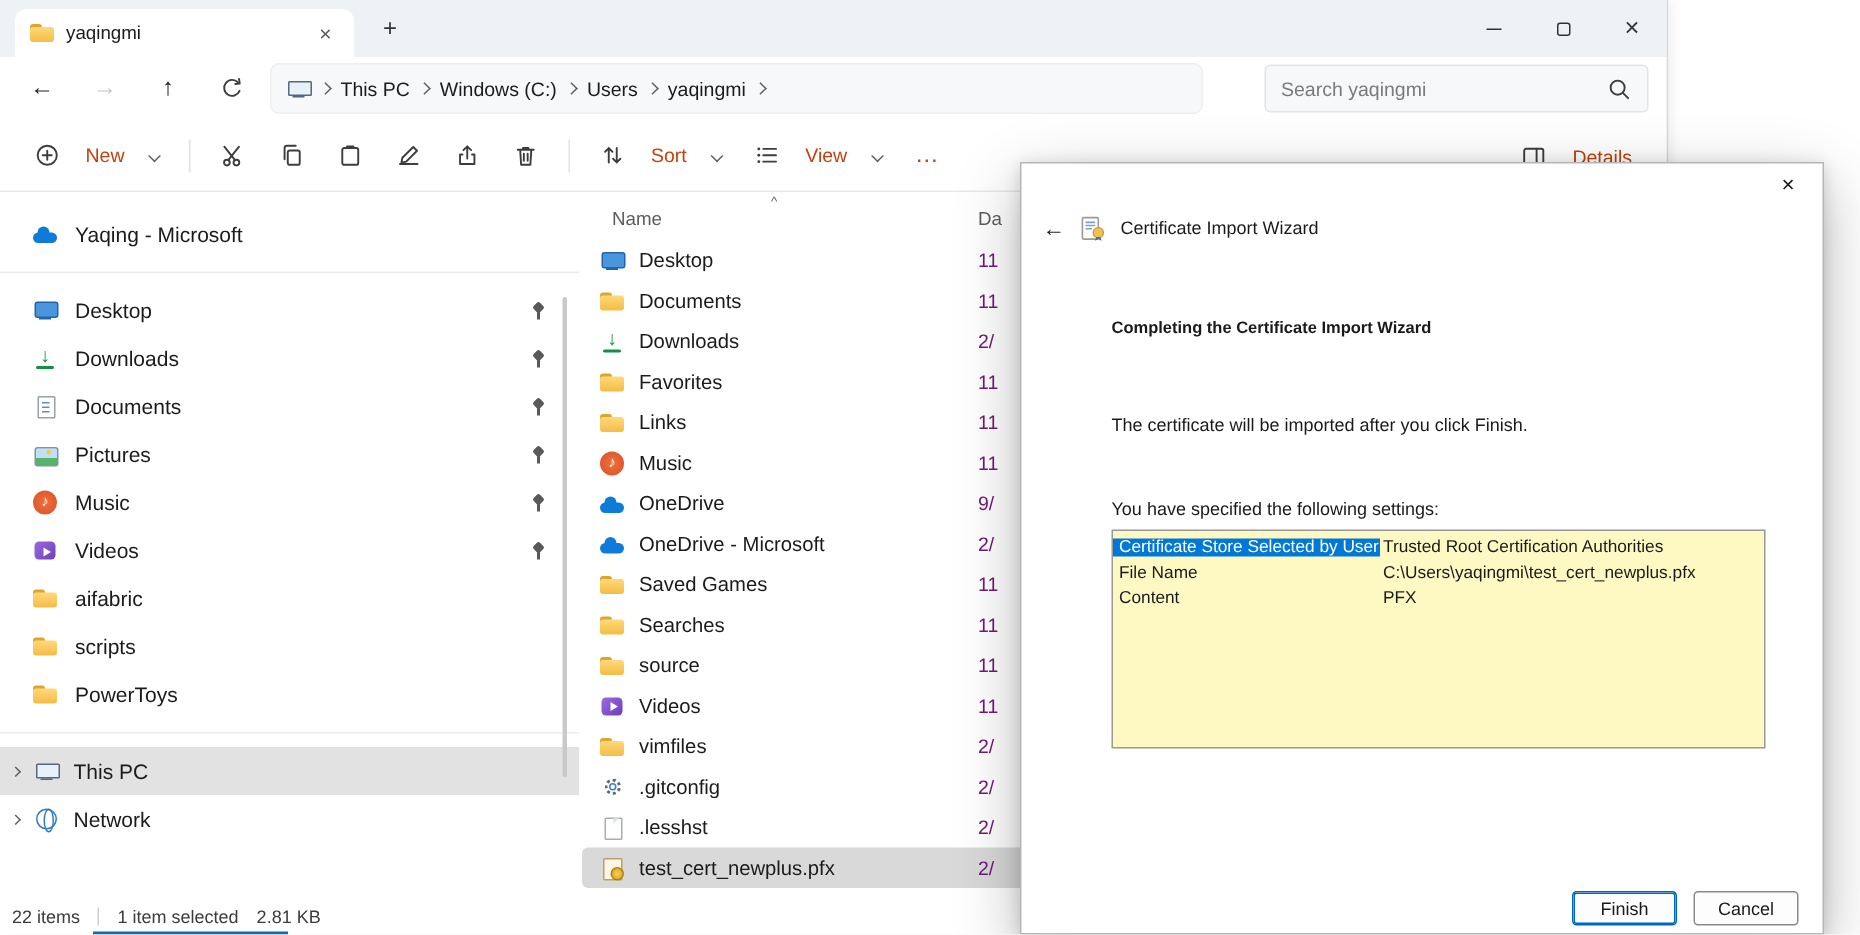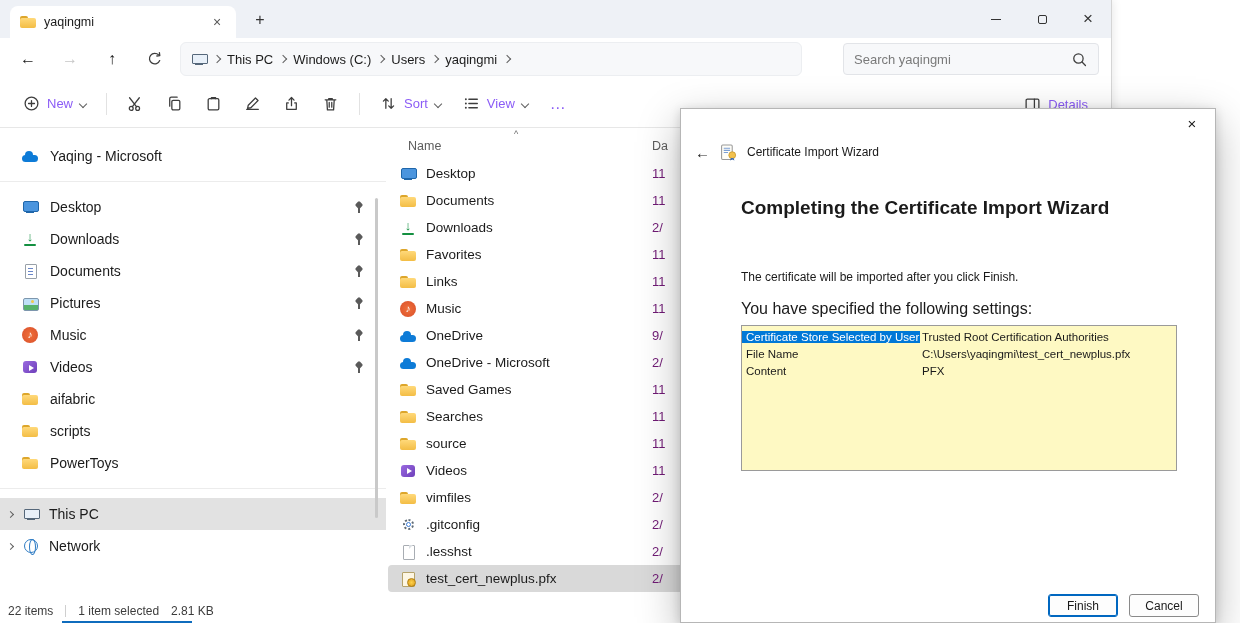--- a/index.html
+++ b/index.html
@@ -40,22 +40,22 @@
   .chev.tiny{width:5px;height:5px}
   .search{margin-left:auto;width:256px;height:32px;background:#f7f8fa;border:1px solid #e2e4e8;
     border-radius:4px;display:flex;align-items:center;padding:0 10px}
   .search input{flex:1;border:none;outline:none;background:transparent;font-size:13px;color:#000000;
     font-family:inherit}
   .search input::placeholder{color:#7a7a7a}
 
   
   .cmdbar{position:relative;display:flex;align-items:center;height:48px;background:#fff;
     border-bottom:1px solid #e7e7e7;padding:0 14px;gap:4px}
-  .cmd{display:flex;align-items:center;gap:7px;height:34px;padding:0 9px;border-radius:4px;
-    font-size:13px;color:#8b5cf6}
+  .cmd{display:flex;align-items:center;gap:17px;height:34px;padding:0 9px;border-radius:4px;
+    font-size:13px;color:#c2410c}
   .vdiv{width:1px;height:22px;background:#e2e2e2;margin:0 7px;flex:none}
   .cmd.more{font-size:16px;letter-spacing:1px}
   .cmd.details{position:absolute;right:14px;top:7px}
   svg.si{width:17px;height:17px;stroke:#3d3d3d;fill:none;stroke-width:1.2;
     stroke-linecap:round;stroke-linejoin:round;flex:none}
 
   
   .bodyrow{display:flex;height:471px}
   .sidebar{width:386px;position:relative;padding-top:12px;flex:none}
   .sideitem{display:flex;align-items:center;gap:12px;height:32px;margin:0 10px;padding:0 12px;
@@ -142,23 +142,23 @@
   .dialog{position:absolute;left:680px;top:108px;width:536px;height:515px;background:#fff;
     border:1px solid #b6b6b6;box-shadow:0 14px 40px rgba(0,0,0,.28),0 2px 10px rgba(0,0,0,.15);
     font-size:12px;color:#1a1a1a}
   .dlg-titlebar{height:30px;position:relative}
   .dlg-close{position:absolute;right:8px;top:4px;width:30px;height:22px;text-align:center;
     line-height:22px;font-size:15px;color:#1a1a1a}
   .dlg-header{display:flex;align-items:center;gap:10px;padding:0 14px;height:26px}
   .dlg-back{font-size:15px}
   .dlg-title{font-size:12px}
   .dlg-content{padding:0 60px}
-  .dlg-heading{margin-top:32px;font-size:19px;font-weight:bold}
+  .dlg-heading{margin-top:48px;font-size:11px;font-weight:bold}
   .dlg-intro{margin-top:51px;font-size:12px}
-  .dlg-caption{margin-top:16px;font-size:16px}
+  .dlg-caption{margin-top:42px;font-size:12px}
   .settings-box{margin-top:7px;width:436px;height:146px;border:1px solid #9a9a9a;
     background:#fef9c3;overflow:hidden;padding-top:2px}
   .srow{display:flex;align-items:center;height:17px;font-size:11.5px}
   .skey{width:178px;flex:none;padding-left:4px;white-space:nowrap;overflow:hidden}
   .sval{padding-left:2px;white-space:nowrap}
   .srow.selected .skey{background:#0078d7;color:#fff}
   .dlg-buttons{position:absolute;right:16px;bottom:5px;display:flex;gap:11px}
   .btn{min-width:70px;height:23px;background:#fdfdfd;border:1px solid #8a8a8a;border-radius:3px;
     font-size:12px;font-family:inherit;color:#1a1a1a;padding:0 10px}
   .btn.default{border:1px solid #0067c0;box-shadow:inset 0 0 0 1px #0067c0}

